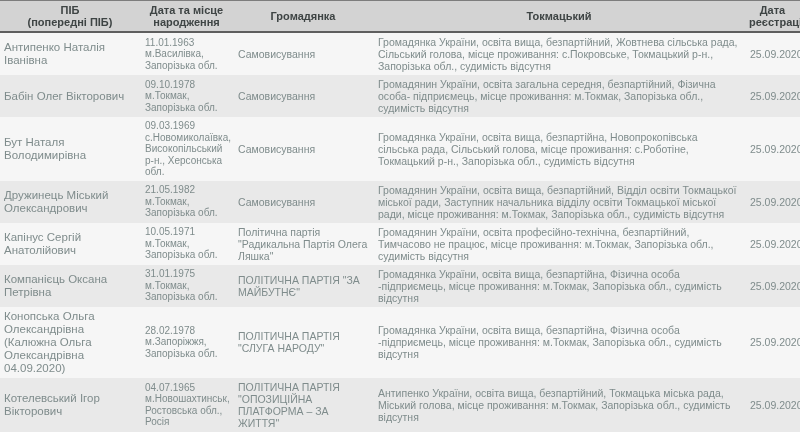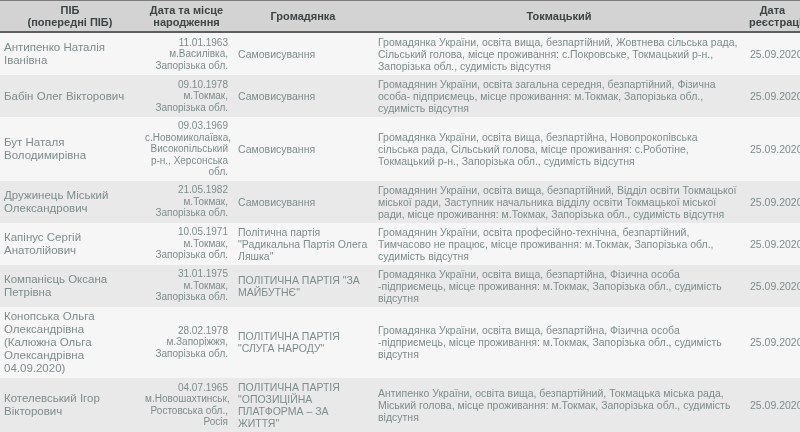--- a/index.html
+++ b/index.html
@@ -30,21 +30,21 @@
   tbody tr:nth-child(odd)  { background: #f6f6f6; }
   tbody tr:nth-child(even) { background: #e9e9e9; }
   tbody tr:last-child td { border-bottom: 2px solid #5e5e5e; }
   tbody td {
     vertical-align: middle;
     color: #7f8c8c;
     padding: 3px 5px;
     overflow: hidden;
   }
   td.c-name  { font-size: 11.5px; line-height: 13px; padding-left: 4px; }
-  td.c-birth { font-size: 10px;   line-height: 11.5px; text-align: right; }
+  td.c-birth { font-size: 10px;   line-height: 11.5px; text-align: left; }
   td.c-nom   { font-size: 10.5px; line-height: 12px; }
   td.c-info  { font-size: 10.5px; line-height: 12px; }
   td.c-date  { font-size: 10.5px; line-height: 12px; text-align: center; }
 </style>
 </head>
 <body>
 
 <table class="registry">
   <colgroup>
     <col style="width:140px">

